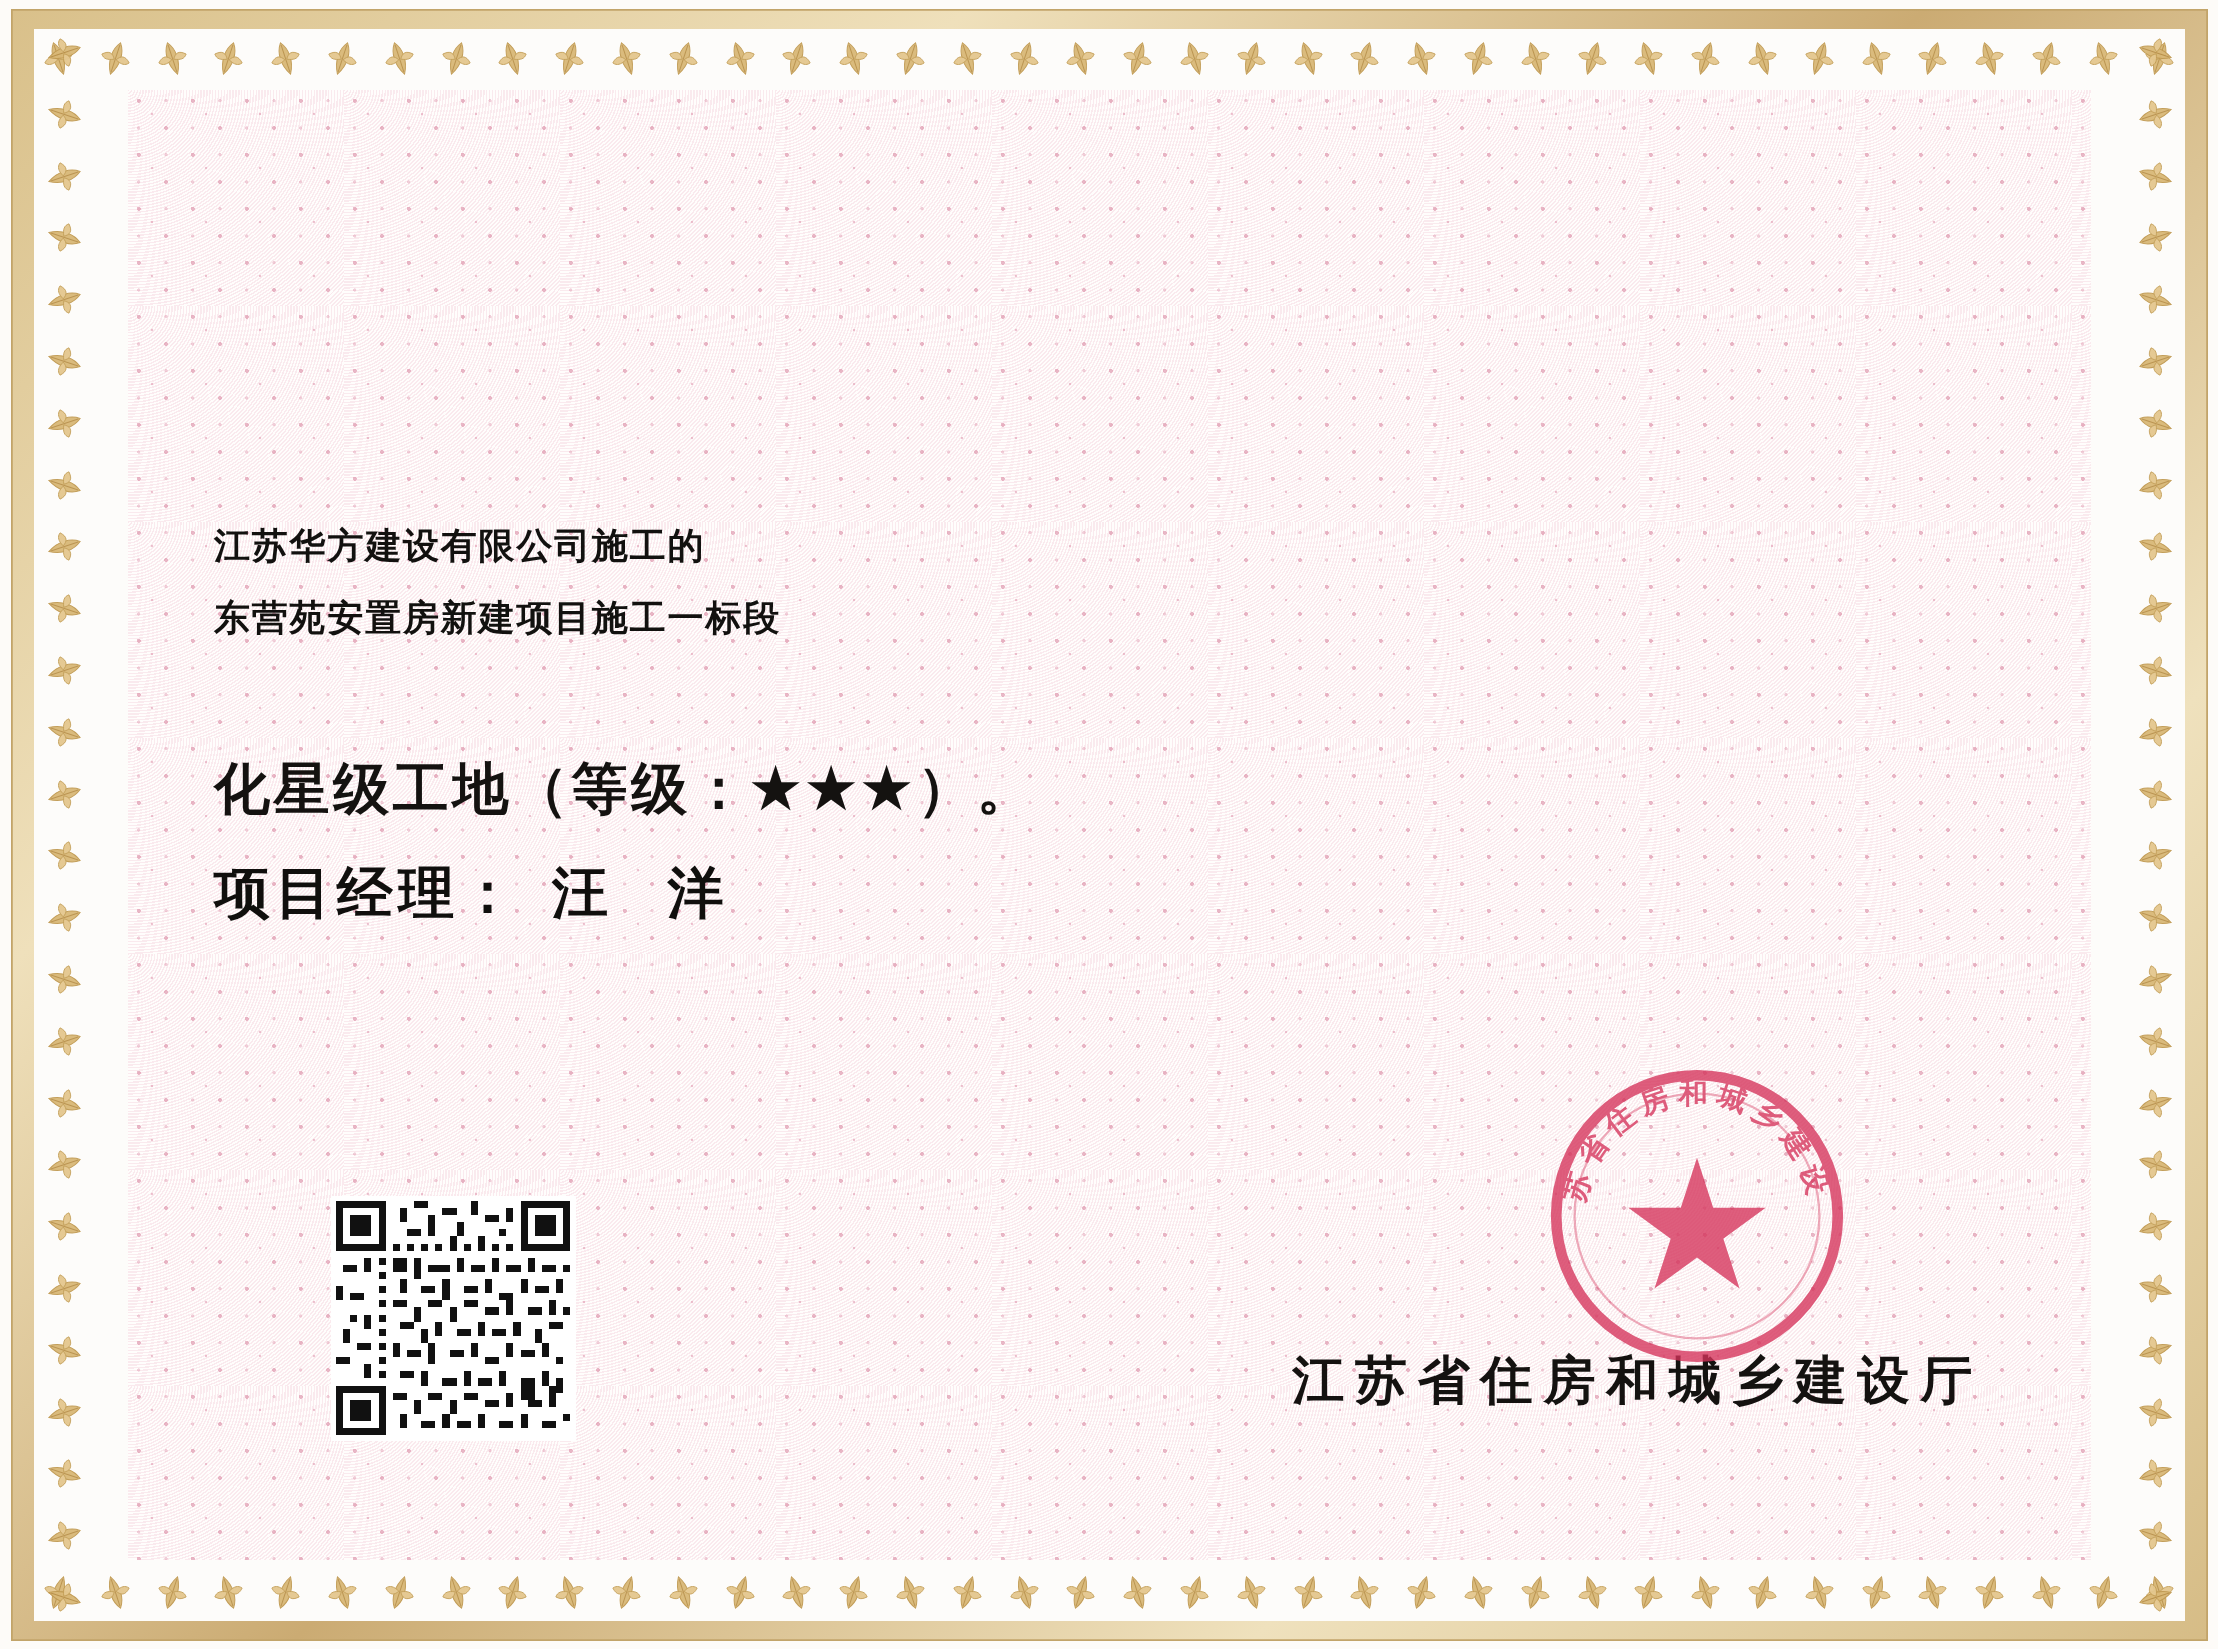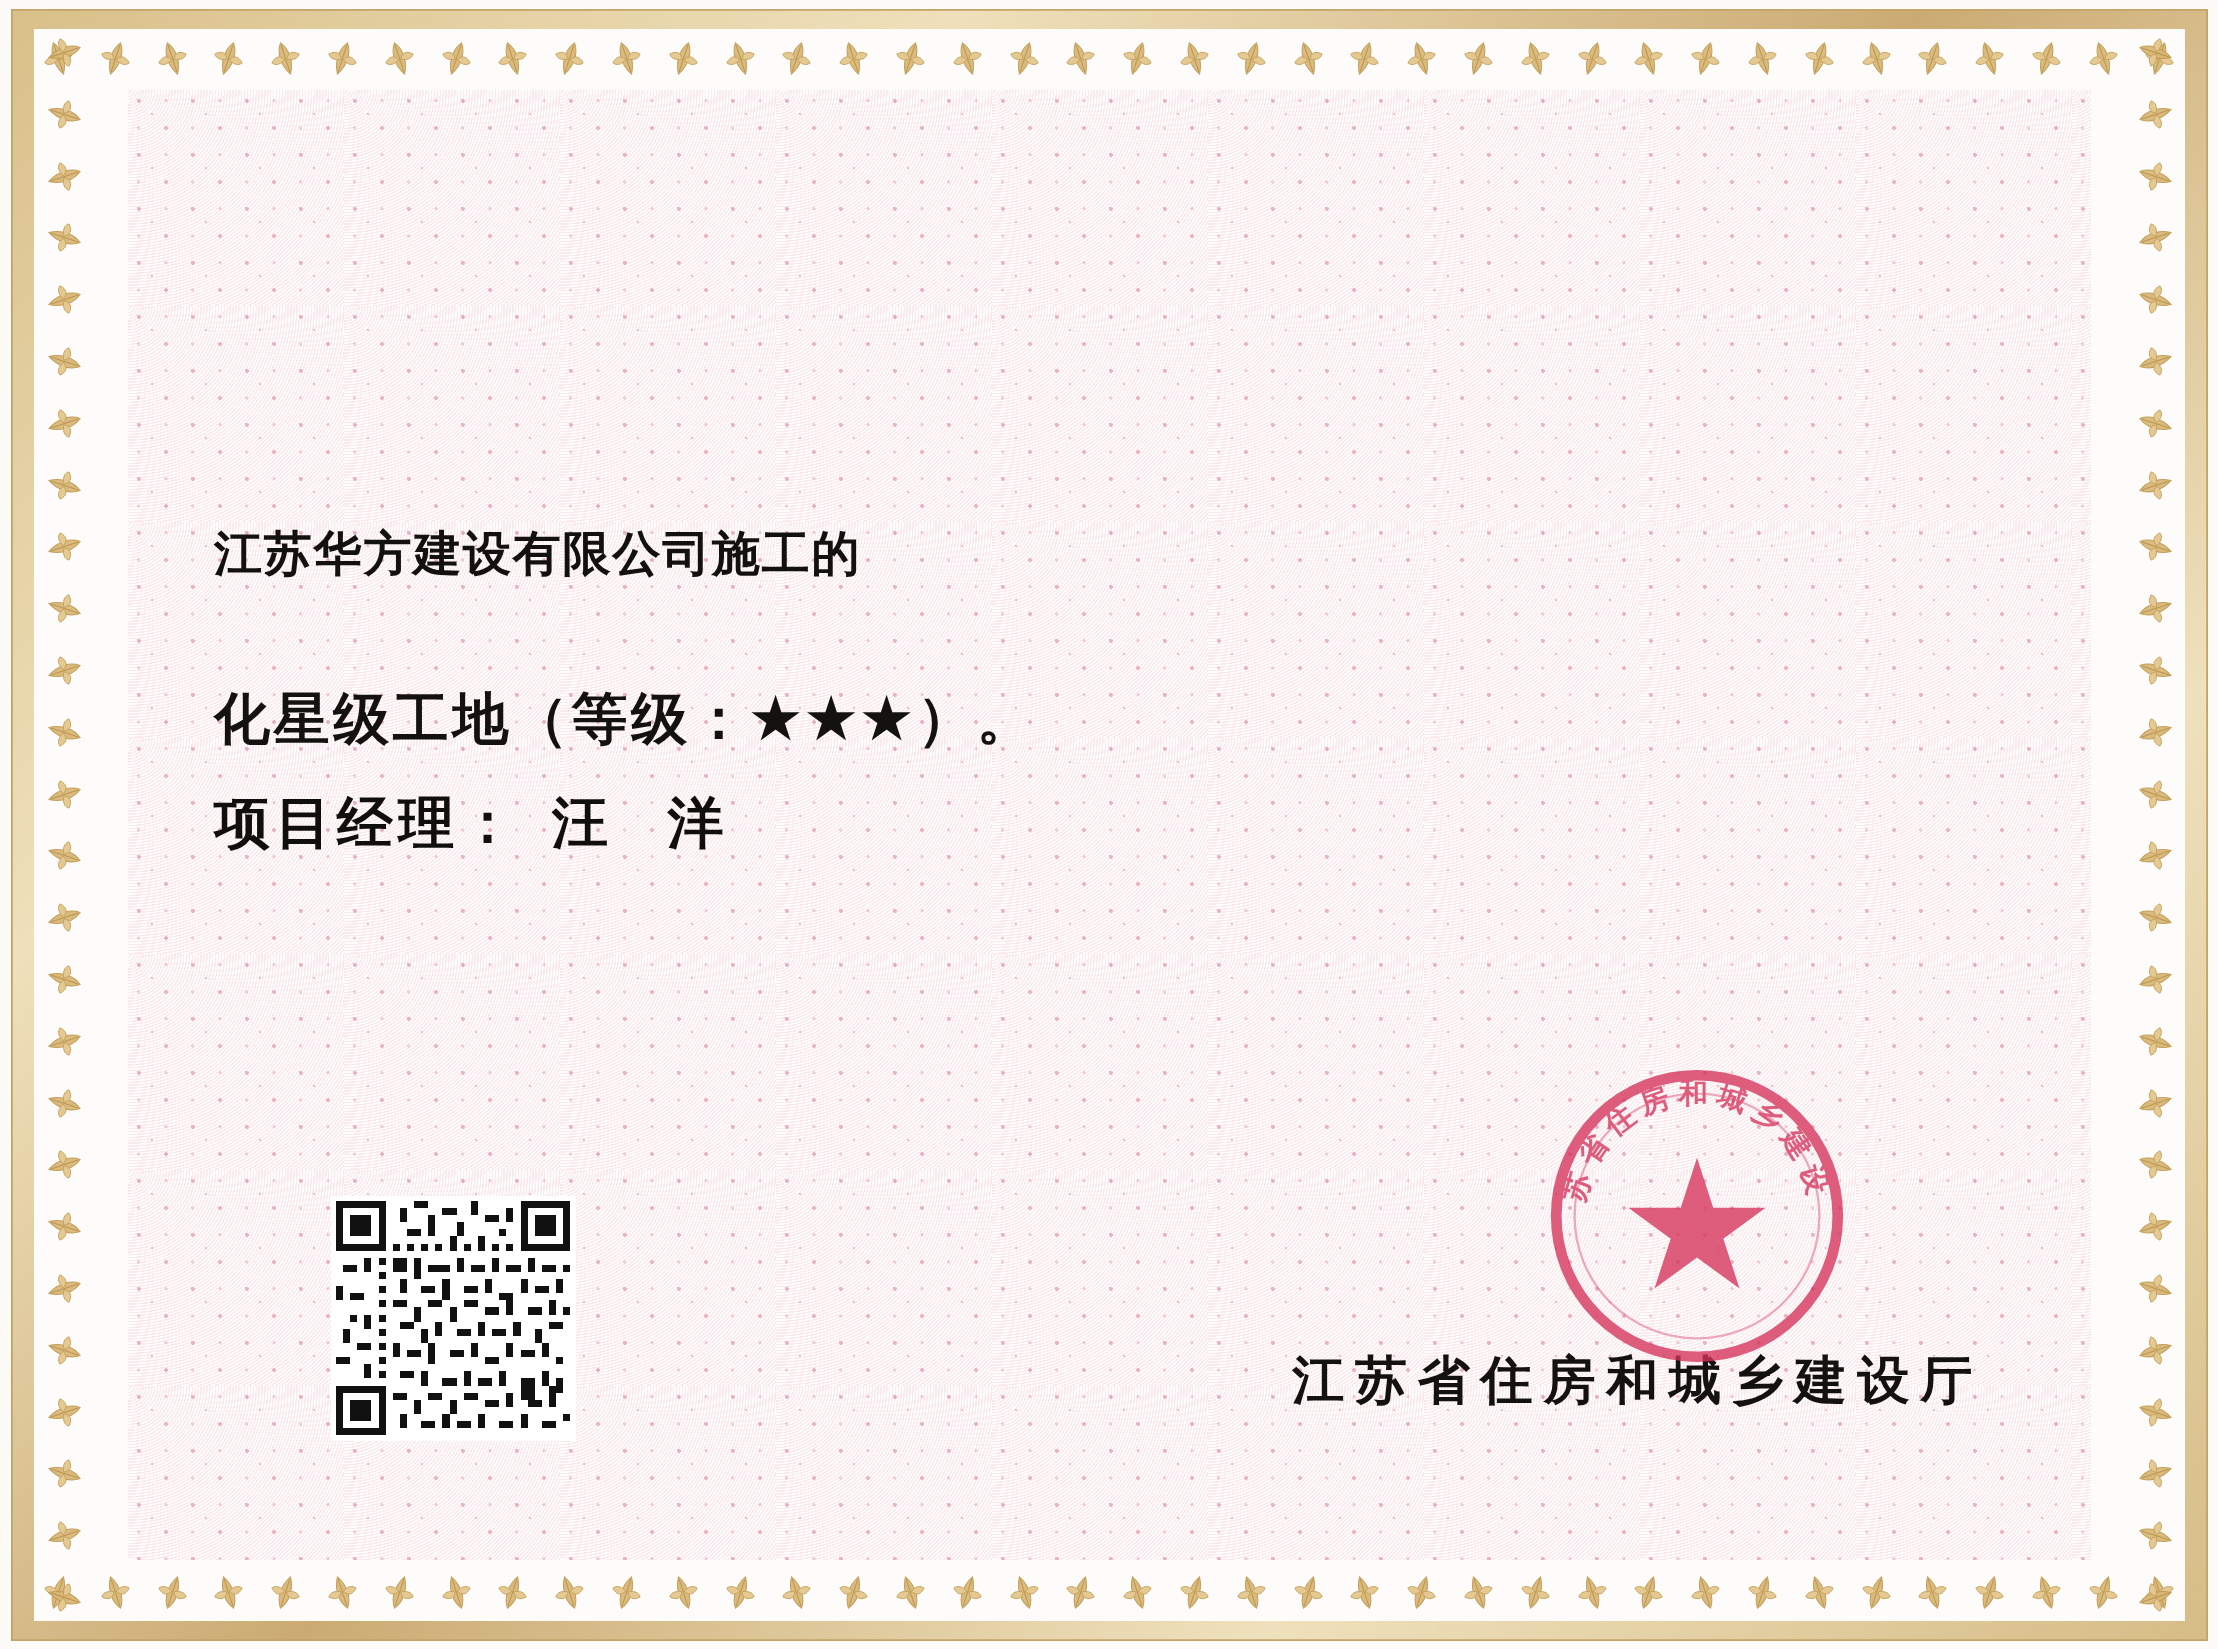--- a/index.html
+++ b/index.html
@@ -125,21 +125,21 @@
   .body-text {
     position: absolute;
     left: 86px;
     right: 63px;
     top: 432px;
     color: #111;
   }
   .line-org, .line-project {
     font-family: Liberation Serif, serif;
     font-weight: 700;
-    font-size: 48px;
+    font-size: 36px;
     letter-spacing: 1.8px;
     color: #12110f;
     margin: 0 0 23.4px 0;
   }
   .line-project { margin-bottom: 36px; }
 
   .para {
     font-family: "DejaVu Serif", serif;
     font-weight: 700;
     font-size: 56px;
@@ -1251,20 +1251,21 @@
           </svg>
         </span>
       </div>
   </div>
 
   <div class="field">
 
 
     <div class="body-text">
       <p class="line-org">江苏华方建设有限公司施工的</p>
+      <p class="line-project">东营苑安置房新建项目施工一标段</p>
 
       <p class="para">
         <span class="indent"></span><br>
         <span>化星级工地（等级：</span><span class="stars">★★★</span><span>）。</span>
       </p>
 
 
       <div class="manager">
         <span>项目经理：</span><span class="name">汪  洋</span>
       </div>

